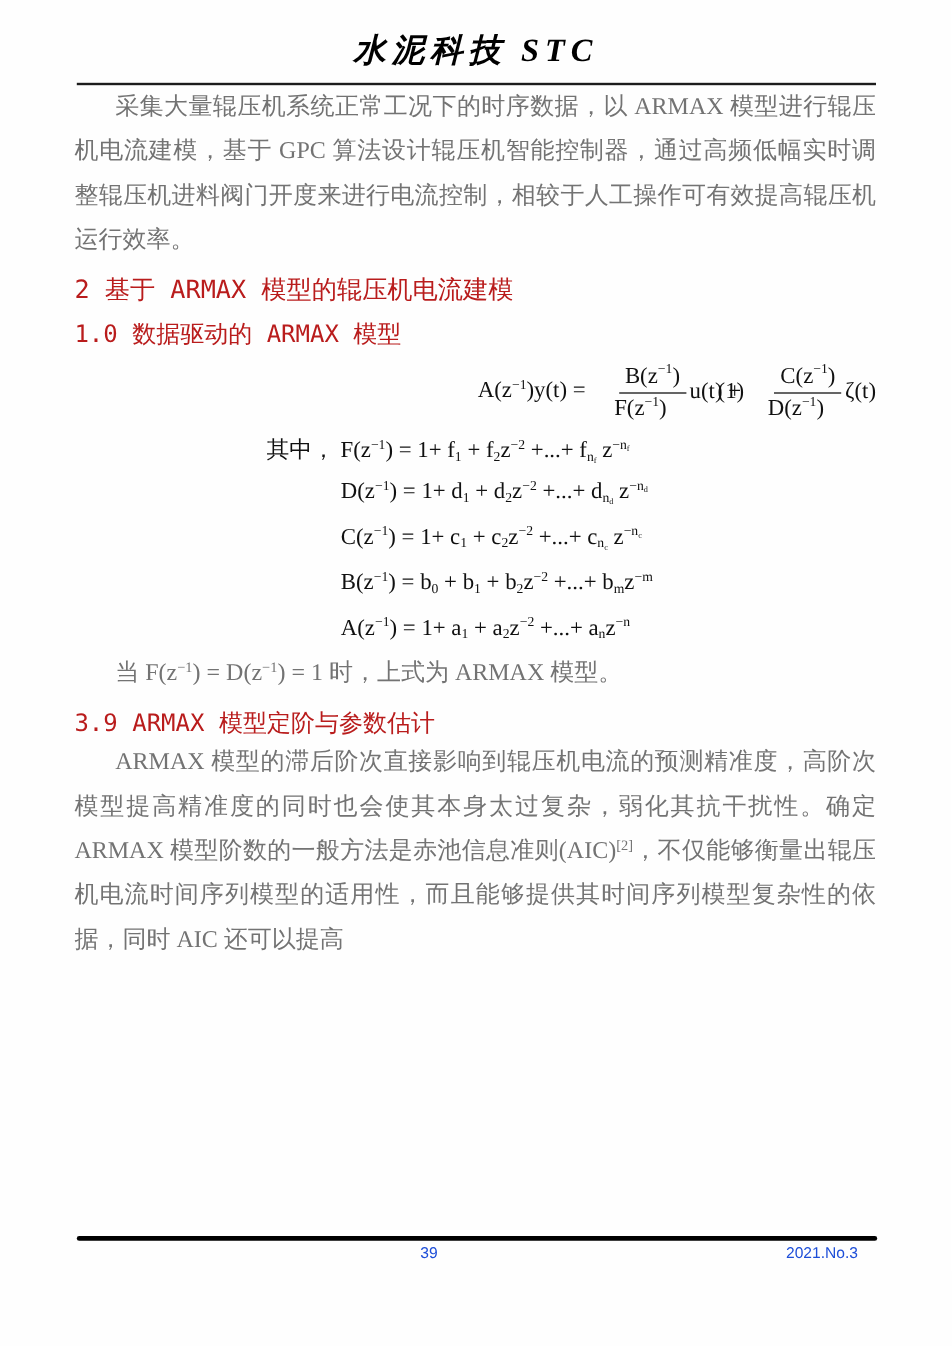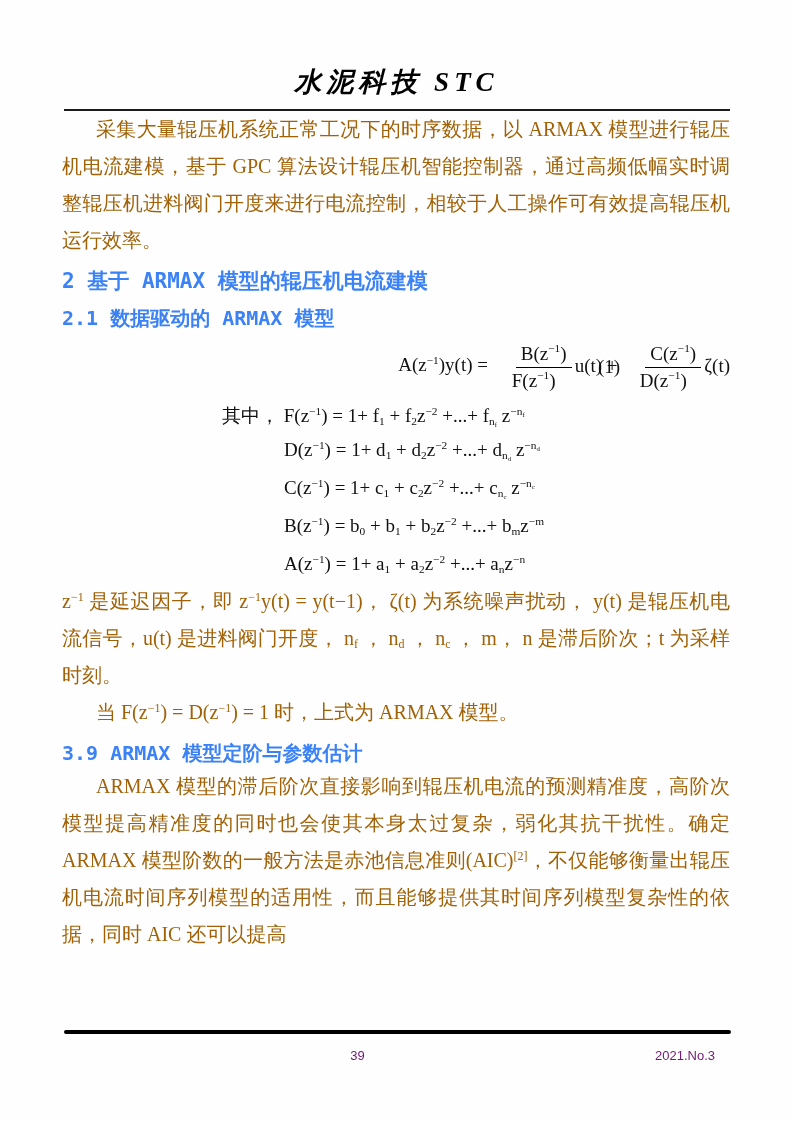--- a/index.html
+++ b/index.html
@@ -5,37 +5,37 @@
   html, body { margin:0; padding:0; background:#ffffff; }
   .page {
     position:relative;
     width:793px; height:1122px;
     background:#fefefe;
     color:#111;
     font-family:"Liberation Serif","DejaVu Serif",serif;
     overflow:hidden;
   }
   
-  .header { padding-top:64px; text-align:center; }
+  .header { padding-top:24px; text-align:center; }
   .journal-title {
     font-size:27px; font-weight:bold; font-style:italic;
     letter-spacing:5px; color:#000;
   }
   .header-rule { margin:9px 63px 0 64px; border-top:2px solid #1c1c1c; }
   
   .content { padding:0 63px 0 62px; }
   p.body {
     margin:0; font-size:20px; line-height:37px;
-    text-align:justify; color:#a16207;
+    text-align:justify; color:#737373;
   }
   .mt8 { margin-top:8px; }
   .indent { text-indent:34px; }
   .h-sec, .h-sub {
     font-family:"DejaVu Sans Mono","Liberation Sans",sans-serif;
-    font-weight:bold; color:#3b82f6; margin:0; line-height:30px;
+    font-weight:normal; color:#b91c1c; margin:0; line-height:30px;
   }
   .h-sec { font-size:21px; margin-top:7px; }
   .h-sub { font-size:20px; margin-top:7px; }
   
   sup, sub { line-height:0; }
   sup { font-size:60%; vertical-align:baseline; position:relative; top:-0.62em; }
   sub { font-size:60%; vertical-align:baseline; position:relative; top:0.28em; }
   .eq-row {
     position:relative; margin-top:5px; height:58px;
     display:flex; align-items:center; padding-left:160px;
@@ -47,58 +47,57 @@
   .fden { display:block; padding:2px 5px 0; }
   .eq-num { position:absolute; left:536px; font-size:19px; }
   .eqline { font-size:19px; color:#101010; }
   .where { margin-left:160px; line-height:30px; margin-top:5px; }
   .aux   { margin-left:222px; line-height:38px; }
   .expl { line-height:40px; }
   
   .footer { position:absolute; top:1030px; left:64px; right:62px; }
   .footer-rule { height:4px; background:#000; border-radius:2px; }
   .footer-row {
-    position:relative; height:20px; margin-top:14px;
+    position:relative; height:20px; margin-top:2px;
     font-family:"Liberation Sans","DejaVu Sans",sans-serif;
-    font-size:13px; color:#701a75;
+    font-size:13px; color:#1d4ed8;
   }
   .page-num { position:absolute; left:44%; transform:translateX(-50%); }
   .issue { position:absolute; right:16px; }
 </style>
 </head>
 <body>
 
 <div class="page">
 
   <div class="header">
     <div class="journal-title">水泥科技 STC</div>
   </div>
   <div class="header-rule"></div>
 
   <div class="content">
 
     <p class="body indent mt8">采集大量辊压机系统正常工况下的时序数据，以 ARMAX 模型进行辊压机电流建模，基于 GPC 算法设计辊压机智能控制器，通过高频低幅实时调整辊压机进料阀门开度来进行电流控制，相较于人工操作可有效提高辊压机运行效率。</p>
 
     <h1 class="h-sec">2 基于 ARMAX 模型的辊压机电流建模</h1>
 
-    <h2 class="h-sub">2.1 数据驱动的 ARMAX 模型</h2>
+    <h2 class="h-sub">1.0 数据驱动的 ARMAX 模型</h2>
 
 
     <div class="eq-row">
       <span class="eq-main" id="eq-main"><span>A(z<sup>−1</sup>)y(t) = </span><span class="frac"><span class="fnum">B(z<sup>−1</sup>)</span><span class="fden">F(z<sup>−1</sup>)</span></span><span>u(t) + </span><span class="frac"><span class="fnum">C(z<sup>−1</sup>)</span><span class="fden">D(z<sup>−1</sup>)</span></span><span>ζ(t)</span></span>
       <span class="eq-num">(1)</span>
     </div>
 
     <div class="eqline where">其中， F(z<sup>−1</sup>) = 1+ f<sub>1</sub> + f<sub>2</sub>z<sup>−2</sup> +...+ f<sub>n<sub>f</sub></sub> z<sup>−n<sub>f</sub></sup></div>
     <div class="eqline aux">D(z<sup>−1</sup>) = 1+ d<sub>1</sub> + d<sub>2</sub>z<sup>−2</sup> +...+ d<sub>n<sub>d</sub></sub> z<sup>−n<sub>d</sub></sup></div>
     <div class="eqline aux">C(z<sup>−1</sup>) = 1+ c<sub>1</sub> + c<sub>2</sub>z<sup>−2</sup> +...+ c<sub>n<sub>c</sub></sub> z<sup>−n<sub>c</sub></sup></div>
     <div class="eqline aux">B(z<sup>−1</sup>) = b<sub>0</sub> + b<sub>1</sub> + b<sub>2</sub>z<sup>−2</sup> +...+ b<sub>m</sub>z<sup>−m</sup></div>
     <div class="eqline aux">A(z<sup>−1</sup>) = 1+ a<sub>1</sub> + a<sub>2</sub>z<sup>−2</sup> +...+ a<sub>n</sub>z<sup>−n</sup></div>
 
-    <p class="body expl">z<sup>−1</sup> 是延迟因子，即 z<sup>−1</sup>y(t) = y(t−1)， ζ(t) 为系统噪声扰动， y(t) 是辊压机电流信号，u(t) 是进料阀门开度， n<sub>f</sub> ， n<sub>d</sub> ， n<sub>c</sub> ， m， n 是滞后阶次；t 为采样时刻。</p>
 
     <p class="body indent">当 F(z<sup>−1</sup>) = D(z<sup>−1</sup>) = 1 时，上式为 ARMAX 模型。</p>
 
     <h2 class="h-sub">3.9 ARMAX 模型定阶与参数估计</h2>
 
     <p class="body indent">ARMAX 模型的滞后阶次直接影响到辊压机电流的预测精准度，高阶次模型提高精准度的同时也会使其本身太过复杂，弱化其抗干扰性。确定 ARMAX 模型阶数的一般方法是赤池信息准则(AIC)<sup>[2]</sup>，不仅能够衡量出辊压机电流时间序列模型的适用性，而且能够提供其时间序列模型复杂性的依据，同时 AIC 还可以提高</p>
 
   </div>
 
   <div class="footer">

